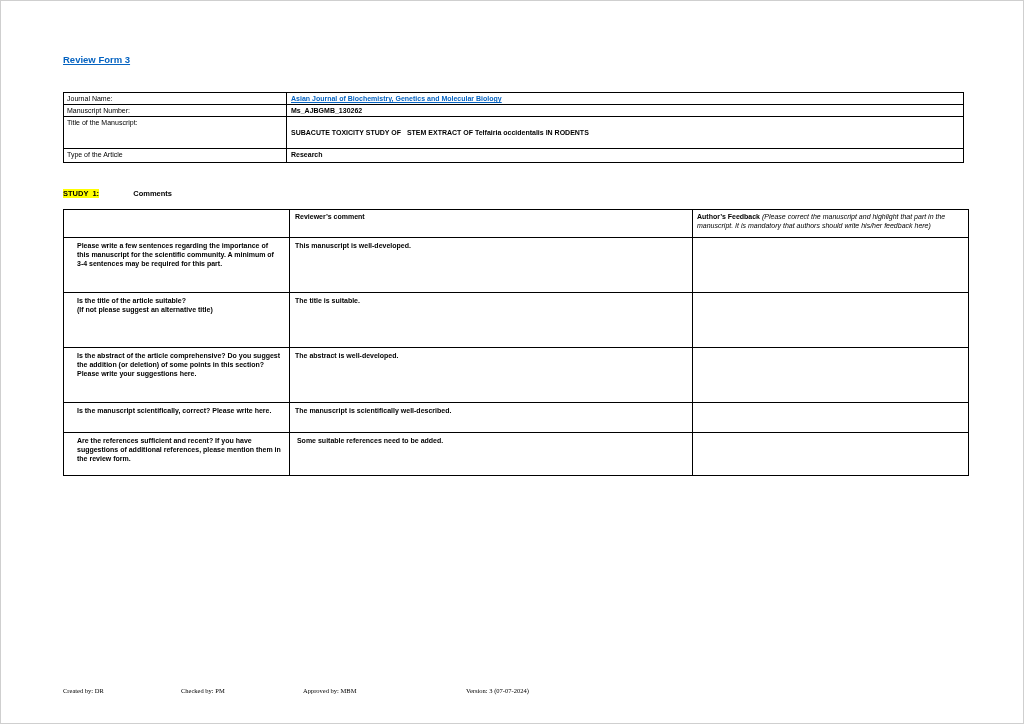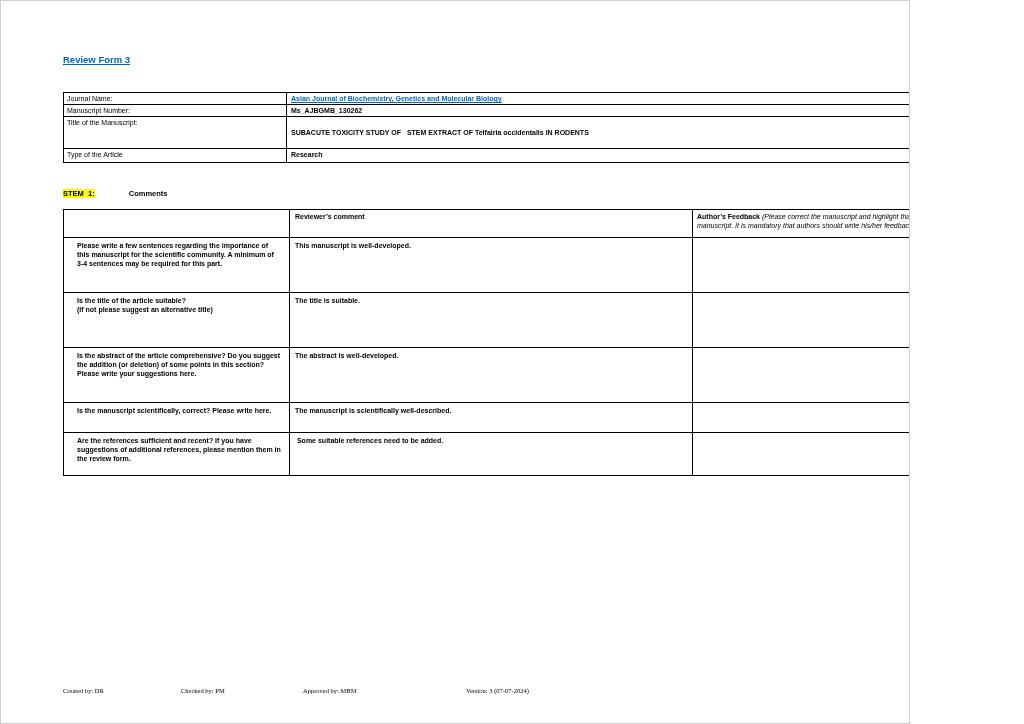--- a/index.html
+++ b/index.html
@@ -1,21 +1,21 @@
 <!DOCTYPE html>
 <html><head>
 <meta charset="utf-8">
 <style>
   * { margin: 0; padding: 0; box-sizing: border-box; }
   html, body { background: #ffffff; }
   body { font-family: "Liberation Sans", sans-serif; }
 
   .page {
     position: relative;
-    width: 910px;
+    width: 1024px;
     height: 724px;
     background: #ffffff;
     border: 1px solid #cfcfcf;
     overflow: hidden;
   }
 
   .form-title {
     position: absolute;
     left: 62px;
     top: 53px;
@@ -142,21 +142,21 @@
         <td class="jt-label">Title of the Manuscript:</td>
         <td class="jt-value bold vmid prewrap">SUBACUTE TOXICITY STUDY OF   STEM EXTRACT OF Telfairia occidentalis IN RODENTS</td>
       </tr>
       <tr class="r-ty">
         <td class="jt-label">Type of the Article</td>
         <td class="jt-value bold">Research</td>
       </tr>
     </tbody>
   </table>
 
-  <div class="part1-line"><span class="part1-highlight">STEM  1:</span><span class="part1-rest"> Comments</span></div>
+  <div class="part1-line"><span class="part1-highlight">STUDY  1:</span><span class="part1-rest"> Comments</span></div>
 
   <table class="comments-table">
     <colgroup>
         <col class="ct-col1">
         <col class="ct-col2">
         <col class="ct-col3">
       </colgroup>
     <tbody>
       <tr class="ct-header-row">
         <td class="ct-question"></td>

